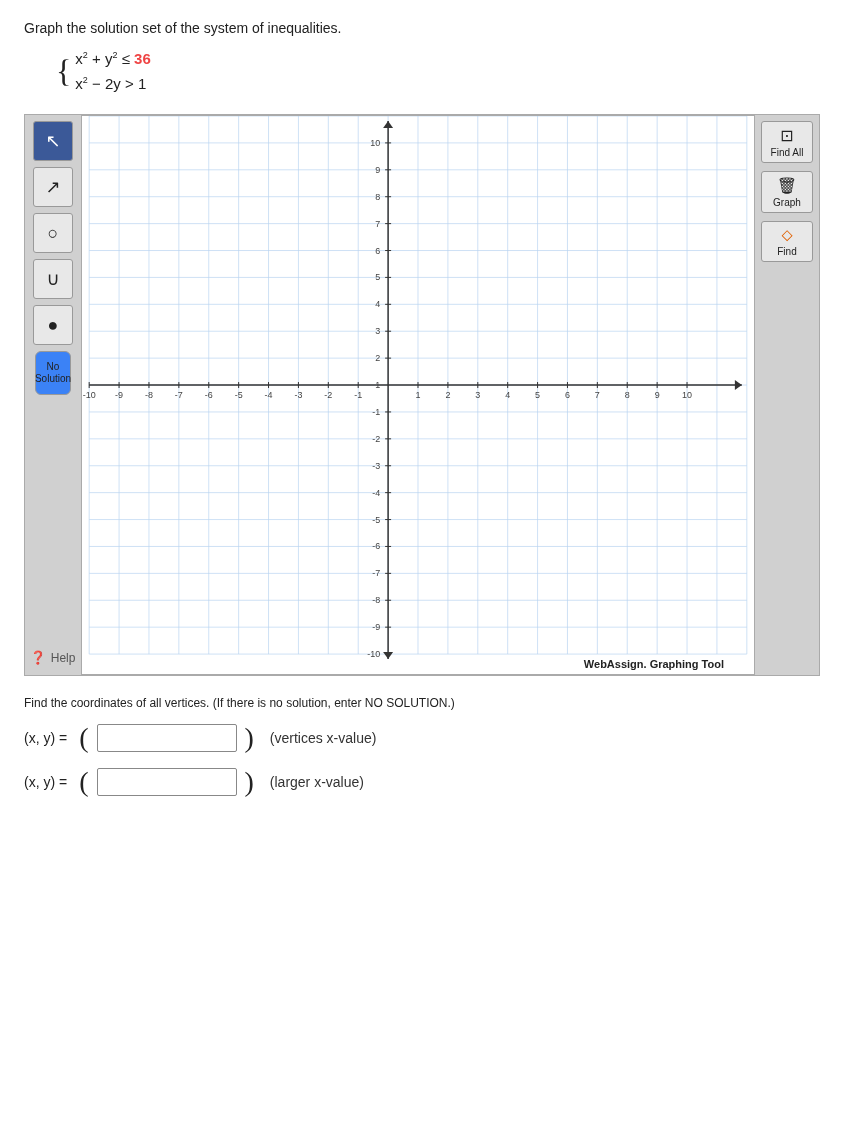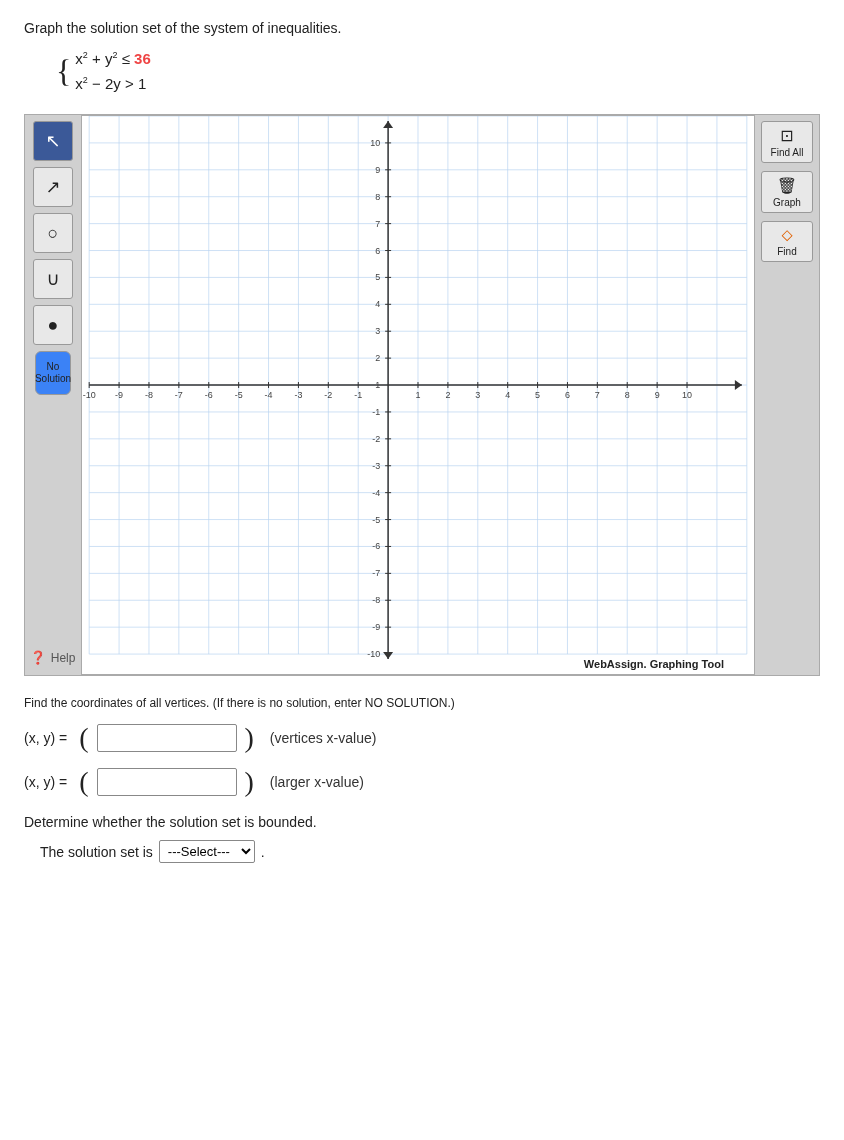--- a/index.html
+++ b/index.html
@@ -478,26 +478,14 @@
   </div>
 
   <div class="coord-row">
     <span class="coord-label">(x, y) =</span>
     <span class="paren-large">(</span>
     <input class="coord-input" type="text" value="" style="">
     <span class="paren-large">)</span>
     <span class="coord-suffix">(larger x-value)</span>
   </div>
 
-  <div class="determine-section">
-    <div class="determine-title">Determine whether the solution set is bounded.</div>
-    <div class="select-row">
-      <span>The solution set is</span>
-      <select class="solution-select">
-        <option>---Select---</option>
-        <option>bounded</option>
-        <option>unbounded</option>
-      </select>
-      <span>.</span>
-    </div>
-  </div>
 
 </div>
 
 </body></html>

